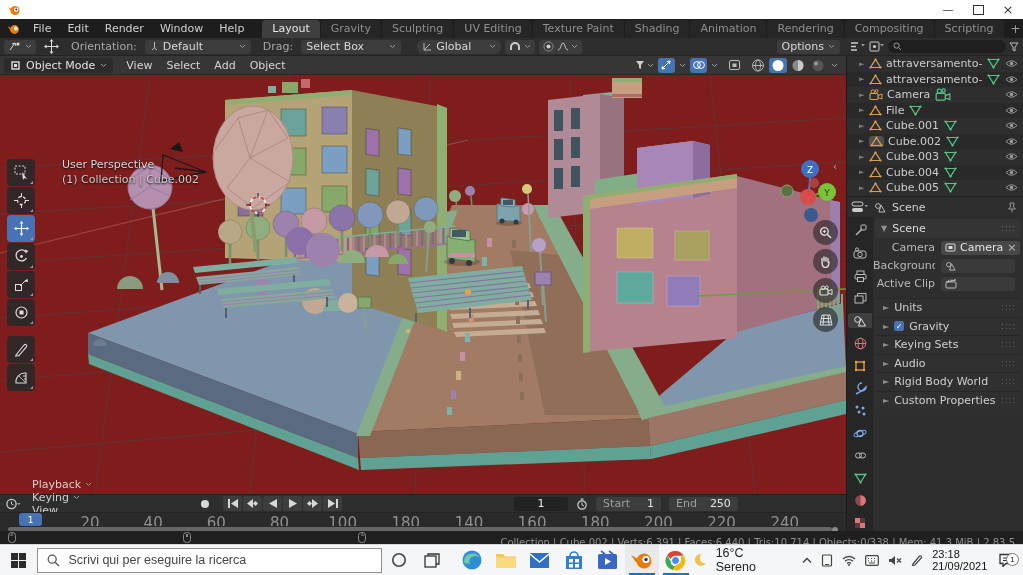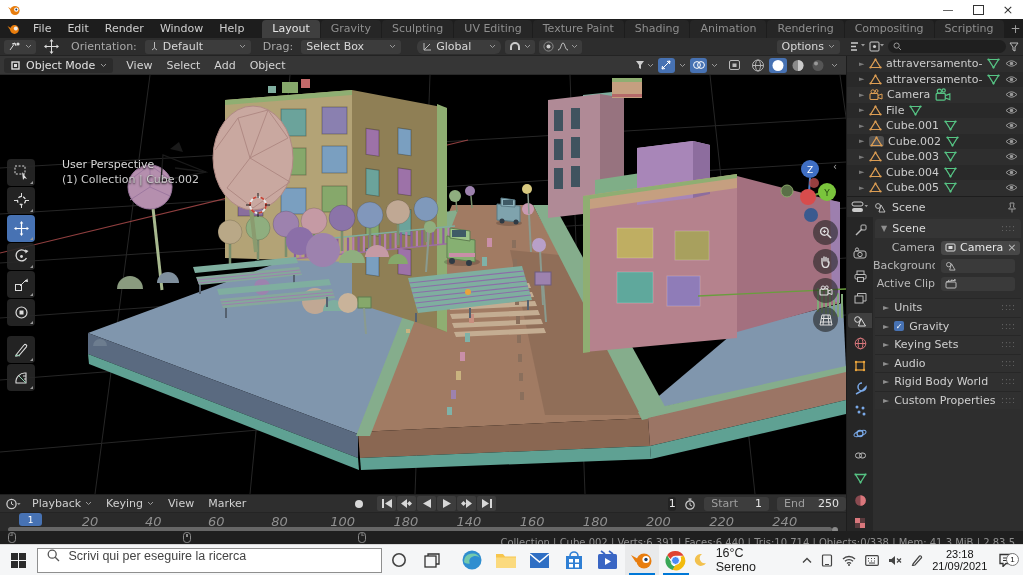--- a/index.html
+++ b/index.html
@@ -28,21 +28,21 @@
   .ol-search{flex:1;display:flex;align-items:center;background:#1f1f1f;border-radius:8px;height:13px;padding:0 5px;gap:4px;}
   
   .vp-header{left:0;top:56px;width:846px;height:19px;background:#363636;display:flex;align-items:center;border-bottom:1px solid #282828;box-sizing:border-box;}
   .mode-btn{display:flex;align-items:center;gap:5px;background:#2b2b2b;border-radius:3px;height:15px;padding:0 6px;margin-left:4px;color:#e0e0e0;}
   .vp-menus{display:flex;margin-left:6px;}
   .vp-menu{padding:2px 7px;color:#d4d4d4;}
   .vph-right{margin-left:auto;display:flex;align-items:center;gap:2px;margin-right:6px;}
   .vph-btn{display:flex;align-items:center;height:15px;border-radius:3px;padding:0 2px;}
   .vph-btn.blue{background:#4772b3;}
   
-  .viewport{left:0;top:75px;width:846px;height:419px;background:#000000;}
+  .viewport{left:0;top:75px;width:846px;height:419px;background:#7f1d1d;}
   .vp-info{left:62px;top:82px;color:#d9d9d9;text-shadow:0 1px 2px #000;line-height:15px;}
   .vp-info .l2{color:#cccccc;}
   .left-toolbar{left:7px;top:84px;width:29px;display:flex;flex-direction:column;gap:1px;}
   .tool-btn{width:28px;height:27px;background:rgba(40,40,40,.88);border-radius:4px;display:flex;align-items:center;justify-content:center;position:relative;}
   .tool-btn.active{background:#4772b3;}
   .tool-btn .sub{position:absolute;right:2px;bottom:2px;width:0;height:0;border-left:3px solid transparent;border-bottom:3px solid #9a9a9a;}
   .tool-gap{height:8px;}
   .nav-btns{left:813px;top:145px;display:flex;flex-direction:column;gap:4px;}
   .nav-btn{width:25px;height:25px;border-radius:50%;background:rgba(35,35,35,.6);display:flex;align-items:center;justify-content:center;}
   .gizmo{left:775px;top:84px;}
@@ -77,37 +77,37 @@
   .cb{width:10px;height:10px;background:#4772b3;border-radius:2px;display:flex;align-items:center;justify-content:center;color:#fff;font-size:8px;}
   
   .timeline{left:0;top:494px;width:846px;height:37px;background:#2e2e2e;border-top:1px solid #1f1f1f;box-sizing:border-box;}
   .tl-header{height:17px;display:flex;align-items:center;}
   .tl-menu{padding:0 7px;color:#d0d0d0;display:flex;align-items:center;gap:4px;}
   .tl-transport{display:flex;gap:1px;margin-left:96px;}
   .tl-tbtn{width:19px;height:15px;background:#3d3d3d;display:flex;align-items:center;justify-content:center;border-radius:2px;}
   .tl-frame{width:54px;height:14px;background:#232323;border-radius:3px;margin-left:172px;display:flex;align-items:center;justify-content:center;color:#e8e8e8;}
   .tl-range{display:flex;align-items:center;gap:3px;height:14px;background:#3d3d3d;border-radius:3px;padding:0 7px;color:#cfcfcf;margin-left:8px;}
   .tl-ruler{position:relative;height:13px;background:#2a2a2a;border-top:1px solid #242424;}
-  .tick{position:absolute;top:1px;color:#909090;font-size:13px;transform:translateX(-50%);font-style:italic;}
+  .tick{position:absolute;top:1px;color:#909090;font-size:15px;transform:translateX(-50%);}
   .playhead{position:absolute;left:19px;top:0;width:23px;height:13px;background:#4772b3;border-radius:3px;color:#fff;font-size:9px;display:flex;align-items:center;justify-content:center;}
   .tl-scroll{position:relative;height:7px;background:#2a2a2a;}
   .tl-bar{position:absolute;left:8px;top:1px;width:824px;height:5px;background:#666;border-radius:3px;}
   
   .statusbar{left:0;top:531px;width:1023px;height:23px;background:#1f1f1f;display:flex;align-items:center;}
   .sb-stats{margin-left:auto;margin-right:8px;color:#8f8f8f;font-size:10px;}
   .sb-mouse{position:absolute;top:1px;}
   
   .taskbar{left:0;top:544px;width:1023px;height:31px;background:#f5f6f7;border-top:1px solid #d8d8d8;box-sizing:border-box;display:flex;align-items:center;color:#222;font-family:"Liberation Sans",sans-serif;font-size:12.5px;}
   .tb-start{width:38px;height:100%;display:flex;align-items:center;justify-content:center;}
-  .tb-search{width:350px;height:25px;background:#fff;border:1px solid #8f8f8f;display:flex;align-items:flex-start;gap:8px;padding-left:9px;color:#444;box-sizing:border-box;}
+  .tb-search{width:350px;height:25px;background:#fff;border:1px solid #8f8f8f;display:flex;align-items:center;gap:8px;padding-left:9px;color:#444;box-sizing:border-box;}
   .tb-ibtn{width:34px;height:100%;display:flex;align-items:center;justify-content:center;position:relative;}
   .tb-ibtn.open{background:#e9eaeb;}
   .tb-ibtn .ul{position:absolute;bottom:0;left:4px;right:4px;height:2.5px;background:#0078d7;}
   .tb-tray{margin-left:auto;display:flex;align-items:center;gap:9px;padding-right:6px;}
-  .tb-clock{text-align:center;font-size:11px;line-height:12.5px;color:#111;}
+  .tb-clock{font-size:11px;line-height:12.5px;color:#111;}
   .badge{position:absolute;right:-2px;bottom:1px;background:#fff;border:1px solid #777;border-radius:50%;width:11px;height:11px;font-size:8px;display:flex;align-items:center;justify-content:center;color:#111;}
 </style>
 </head>
 <body>
 
 <div id="app">
 
   <div class="abs titlebar">
     <span class="ic t-logo">
       <svg width="14" height="12" viewBox="0 0 14 12">
@@ -1196,21 +1196,21 @@
 
   <div class="abs timeline">
     <div class="tl-header">
       <span class="ic" style="margin-left:6px;">
           <svg width="15" height="12" viewBox="0 0 15 12">
             <circle cx="5.5" cy="6" r="4.6" fill="none" stroke="#ccc" stroke-width="1.3"></circle>
             <path d="M5.5,3.5 V6 L7.5,7" stroke="#ccc" fill="none"></path>
             <path d="M11,5 l1.8,2.2 l1.8,-2.2" fill="#999"></path>
           </svg>
         </span>
-      <div style="display:flex;margin-left:4px;">
+      <div style="display:flex;margin-left:4px;flex-direction:column;">
           <span class="tl-menu">
             <span>Playback</span>
             <svg width="7" height="5">
               <path d="M1,1 L3.5,3.5 L6,1" stroke="#999" fill="none"></path>
             </svg>
           </span>
           <span class="tl-menu">
             <span>Keying</span>
             <svg width="7" height="5">
               <path d="M1,1 L3.5,3.5 L6,1" stroke="#999" fill="none"></path>

